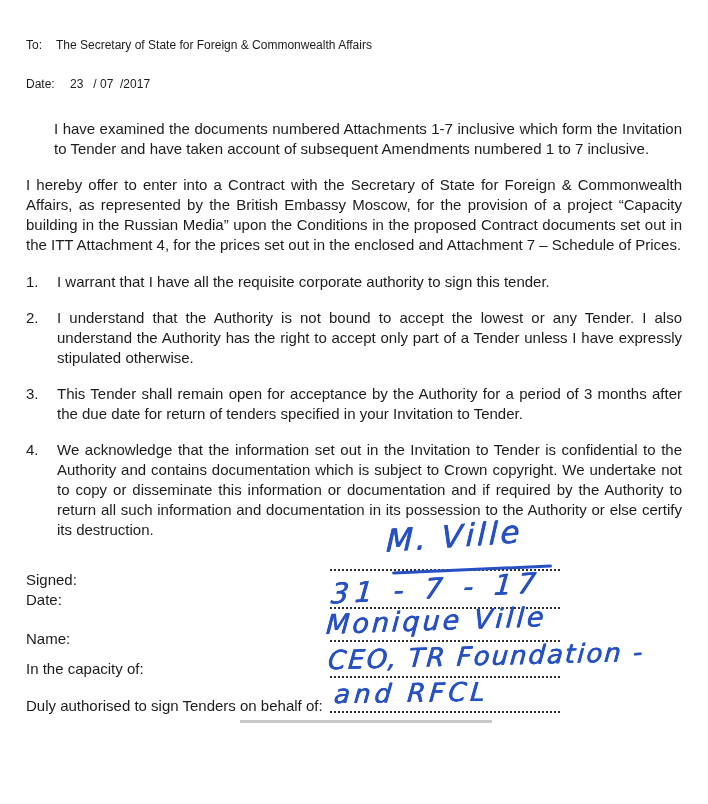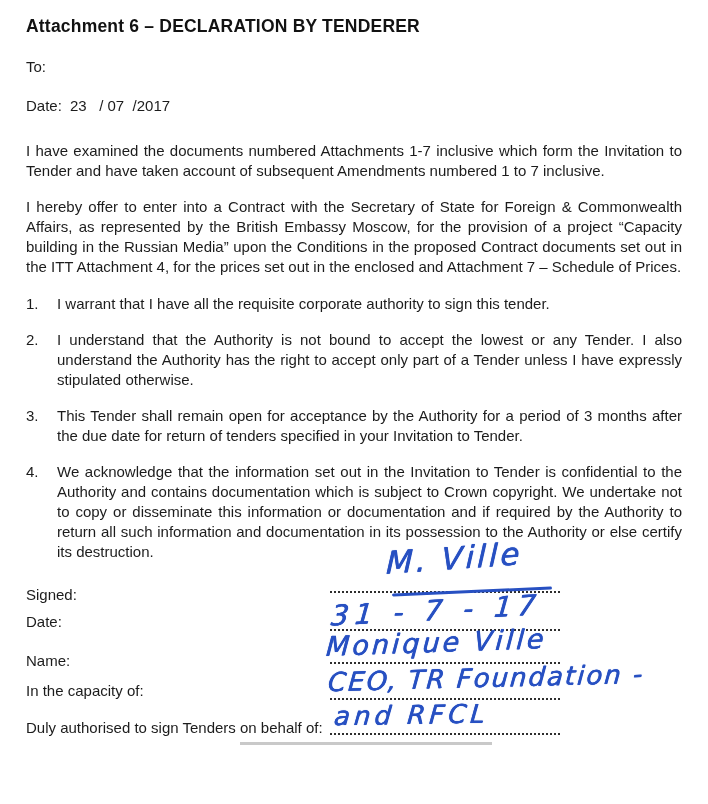--- a/index.html
+++ b/index.html
@@ -23,32 +23,32 @@
     position: relative;
   }
   .doc-title {
     font-size: 17.5px;
     font-weight: bold;
     color: #121212;
     margin: 0;
     letter-spacing: 0.2px;
     line-height: 22px;
   }
-  .addr-row { margin-top: 20px; display: flex; font-size: 15px; line-height: 20px; }
+  .addr-row { margin-top: 20px; display: flex; font-size: 12px; line-height: 20px; }
   .addr-row.date-row { margin-top: 19px; }
   .addr-label { min-width: 30px; }
   .addr-label.wide { min-width: 44px; }
   .addr-value { white-space: pre; }
   .para {
     font-size: 15px;
     line-height: 20px;
     text-align: justify;
     margin: 16px 0 0 0;
   }
-  .para.first { margin-top: 25px; }
+  .para.first { margin-top: 25px; margin-left: 28px; }
   .list-item {
     display: flex;
     margin-top: 16px;
     font-size: 15px;
     line-height: 20px;
   }
   .list-item.first { margin-top: 17px; }
   .li-num { width: 31px; flex: 0 0 31px; }
   .li-text { flex: 1; text-align: justify; }
   .sig-section {
@@ -113,24 +113,24 @@
     top: 168px; left: 214px;
     width: 252px; height: 3px;
     background: #c9c9c9;
   }
 </style>
 </head>
 <body>
 
 <div class="page">
 
-  <h1 class="doc-title">Attachment 6 – DECLARATION BY TENDERER</h1>
 
   <div class="addr-row">
     <span class="addr-label">To:</span>
+    <span class="addr-value">The Secretary of State for Foreign &amp; Commonwealth Affairs</span>
   </div>
 
   <div class="addr-row date-row">
     <span class="addr-label wide">Date:</span>
     <span class="addr-value">23   / 07  /2017</span>
   </div>
 
   <p class="para first">I have examined the documents numbered Attachments 1-7 inclusive which form the Invitation to Tender and have taken account of subsequent Amendments numbered 1 to 7 inclusive.</p>
   <p class="para">I hereby offer to enter into a Contract with the Secretary of State for Foreign &amp; Commonwealth Affairs, as represented by the British Embassy Moscow, for the provision of a project “Capacity building in the Russian Media” upon the Conditions in the proposed Contract documents set out in the ITT Attachment 4, for the prices set out in the enclosed and Attachment 7 – Schedule of Prices.</p>
 
@@ -146,21 +146,21 @@
     <span class="li-num">3.</span>
     <span class="li-text">This Tender shall remain open for acceptance by the Authority for a period of 3 months after the due date for return of tenders specified in your Invitation to Tender.</span>
   </div>
   <div class="list-item">
     <span class="li-num">4.</span>
     <span class="li-text">We acknowledge that the information set out in the Invitation to Tender is confidential to the Authority and contains documentation which is subject to Crown copyright.  We undertake not to copy or disseminate this information or documentation and if required by the Authority to return all such information and documentation in its possession to the Authority or else certify its destruction.</span>
   </div>
 
   <div class="sig-section">
 
-    <div class="sig-row" style="top:11px">Signed:</div>
+    <div class="sig-row" style="top:18px">Signed:</div>
     <div class="sig-row" style="top:38px">Date:</div>
     <div class="sig-row" style="top:77px">Name:</div>
     <div class="sig-row" style="top:144px">Duly authorised to sign Tenders on behalf of:</div>
     <div class="sig-row" style="top:107px">In the capacity of:</div>
 
     <div class="sig-dots" style="top:17px"></div>
     <div class="sig-dots" style="top:55px"></div>
     <div class="sig-dots" style="top:88px"></div>
     <div class="sig-dots" style="top:124px"></div>
     <div class="sig-dots" style="top:159px"></div>

